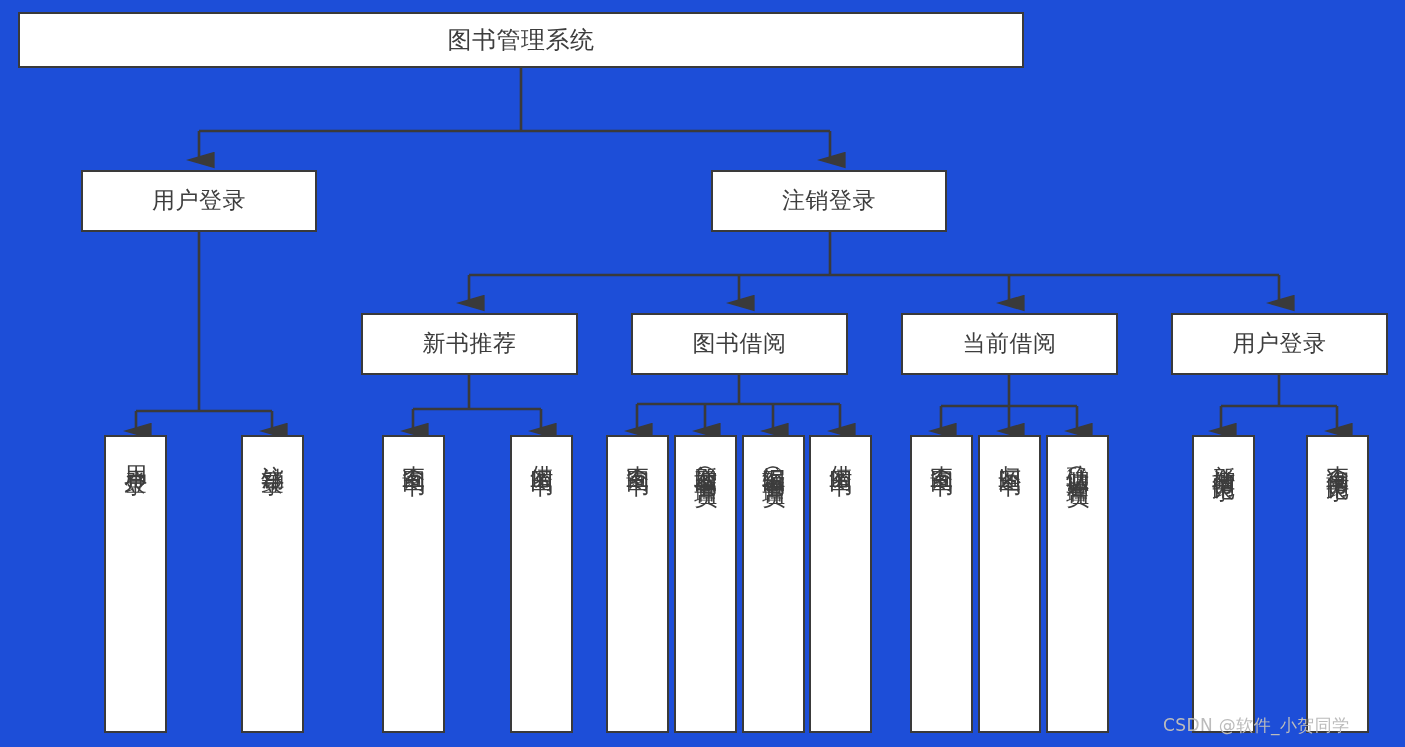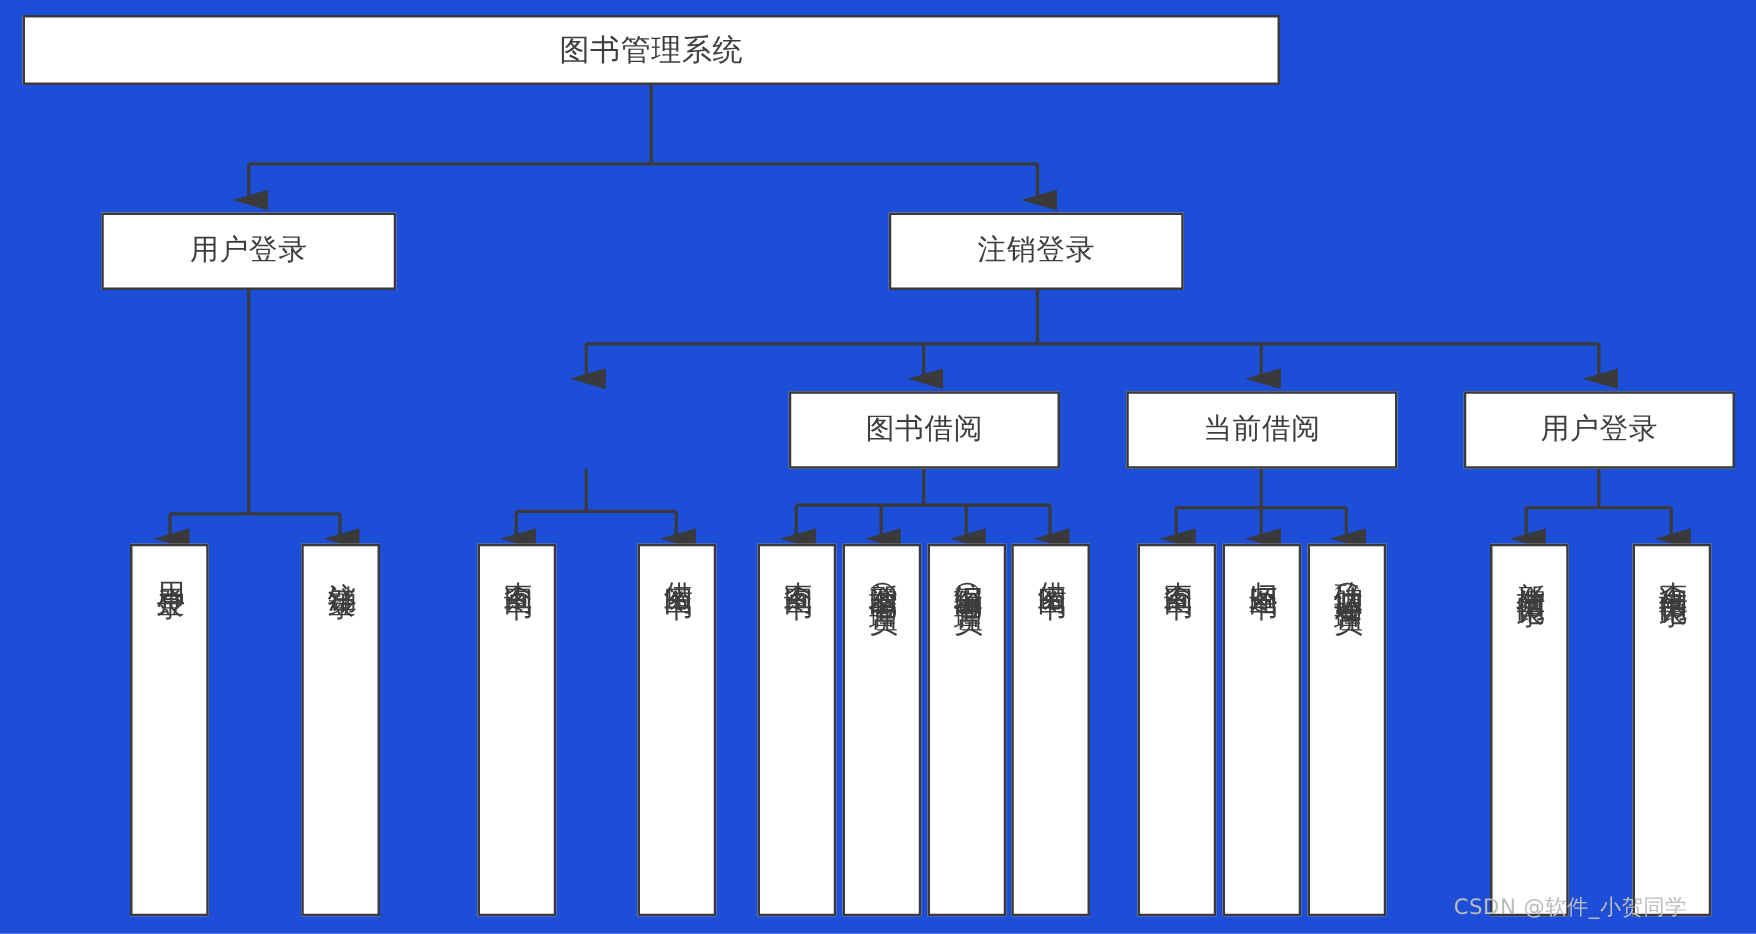--- a/index.html
+++ b/index.html
@@ -80,20 +80,23 @@
     <span class="lbl">图书管理系统</span>
   </div>
 
   <div class="node" style="left:81px;top:170px;width:236px;height:62px;">
     <span class="lbl">用户登录</span>
   </div>
   <div class="node" style="left:711px;top:170px;width:236px;height:62px;">
     <span class="lbl">注销登录</span>
   </div>
 
+  <div class="node" style="left:361px;top:313px;width:217px;height:62px;">
+    <span class="lbl">新书推荐</span>
+  </div>
   <div class="node" style="left:631px;top:313px;width:217px;height:62px;">
     <span class="lbl">图书借阅</span>
   </div>
   <div class="node" style="left:901px;top:313px;width:217px;height:62px;">
     <span class="lbl">当前借阅</span>
   </div>
   <div class="node" style="left:1171px;top:313px;width:217px;height:62px;">
     <span class="lbl">用户登录</span>
   </div>
 

